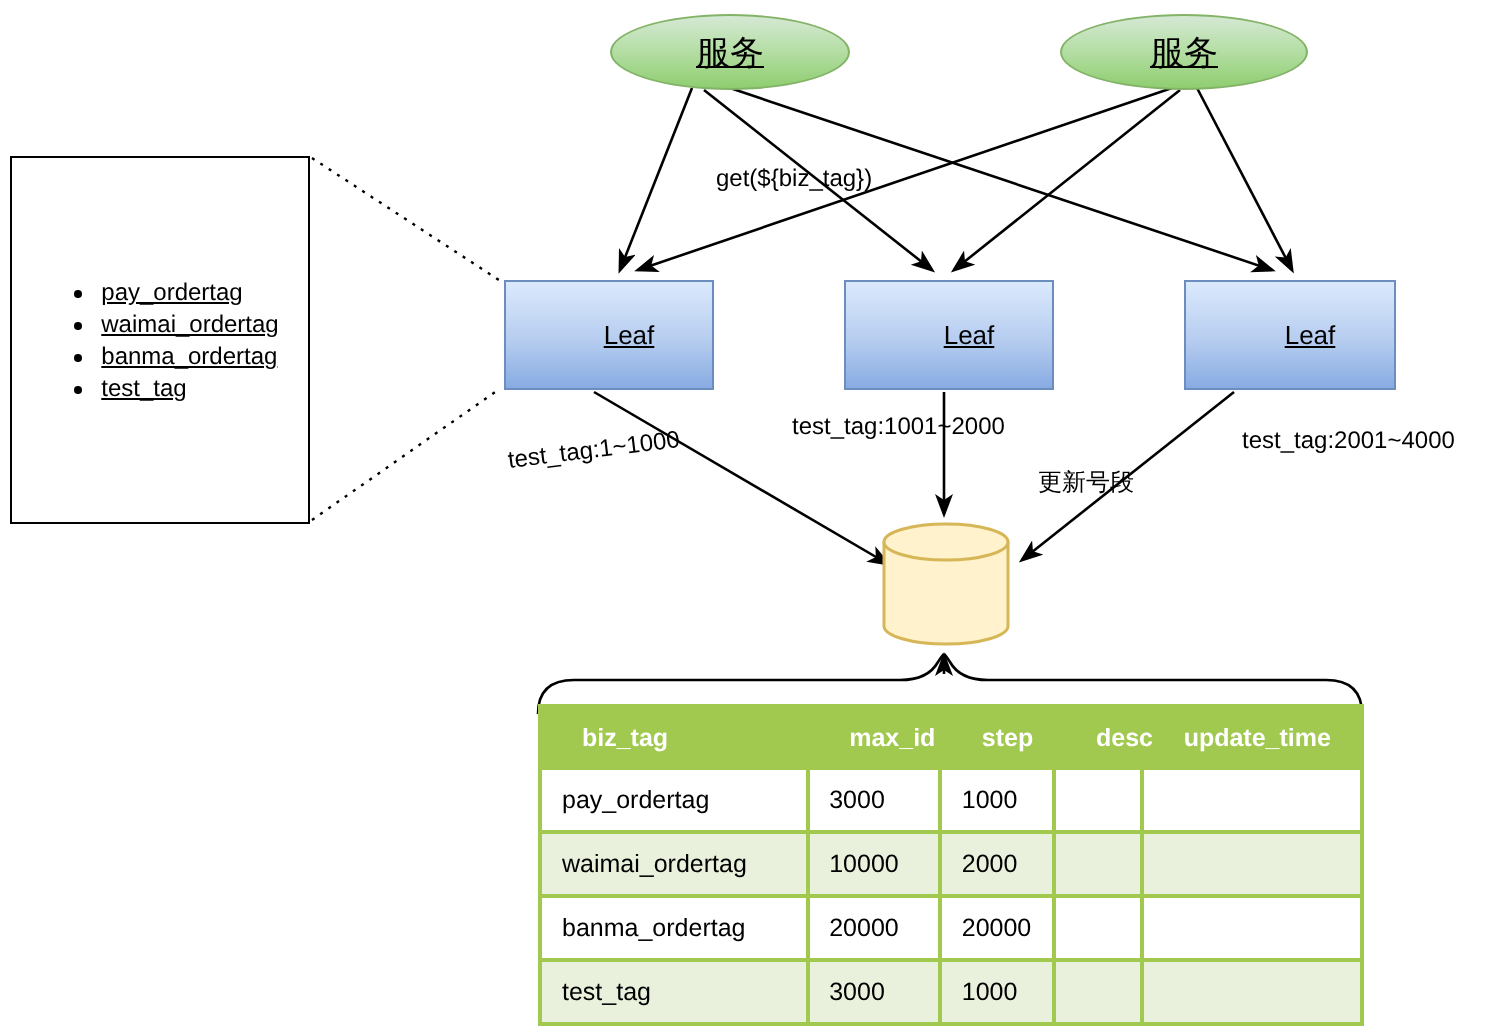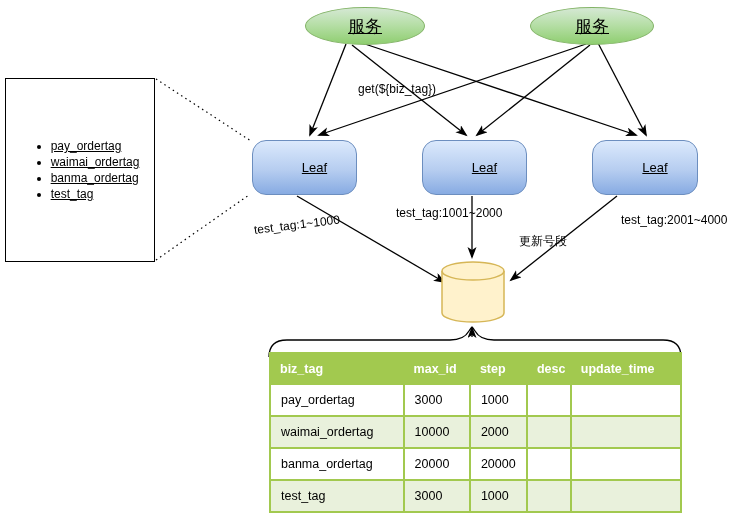--- a/index.html
+++ b/index.html
@@ -10,21 +10,21 @@
   }
   .edges{position:absolute;left:0;top:0;width:743px;height:513px;z-index:1;}
   .node{position:absolute;display:flex;align-items:center;justify-content:center;box-sizing:border-box;z-index:2;text-decoration:underline;}
   .service{
     width:120px;height:38px;border-radius:50%;
     border:1px solid #82b366;
     background:linear-gradient(#d5e8d4 0%,#b7dfa8 45%,#8fce70 100%);
     font-size:17px;
   }
   .leaf{
-    width:105px;height:55px;border-radius:14px;
+    width:105px;height:55px;border-radius:0;
     border:1px solid #6c8ebf;
     background:linear-gradient(#dbe9fc 0%,#b6cdf0 55%,#87abe2 100%);
     font-size:13px;
     padding-left:20px;
   }
   .tagbox{
     left:5px;top:78px;width:150px;height:184px;
     border:1px solid #000;background:#fff;
   }
   .tagbox ul{margin:0;padding:0 0 0 30px;font-size:12px;line-height:16px;}
@@ -35,21 +35,21 @@
     text-align:center;font-size:12px;line-height:14px;
   }
   table.seg{
     position:absolute;left:269px;top:352px;width:413px;z-index:2;
     border-collapse:collapse;font-size:12.5px;
     border:2px solid #a2c94f;border-bottom:4px solid #a2c94f;
     table-layout:fixed;
   }
   table.seg th{
     background:#a2c94f;color:#fff;font-weight:bold;text-align:left;
-    padding:7px 9px;border:2px solid #a2c94f;height:15px;
+    padding:7px 20px;border:2px solid #a2c94f;height:15px;
   }
   table.seg td{
     padding:7px 10px;border:2px solid #a2c94f;background:#fff;height:16px;
     overflow:hidden;white-space:nowrap;
   }
   table.seg tr.alt td{background:#e9f1dc;}
 </style>
 </head>
 <body>
 

